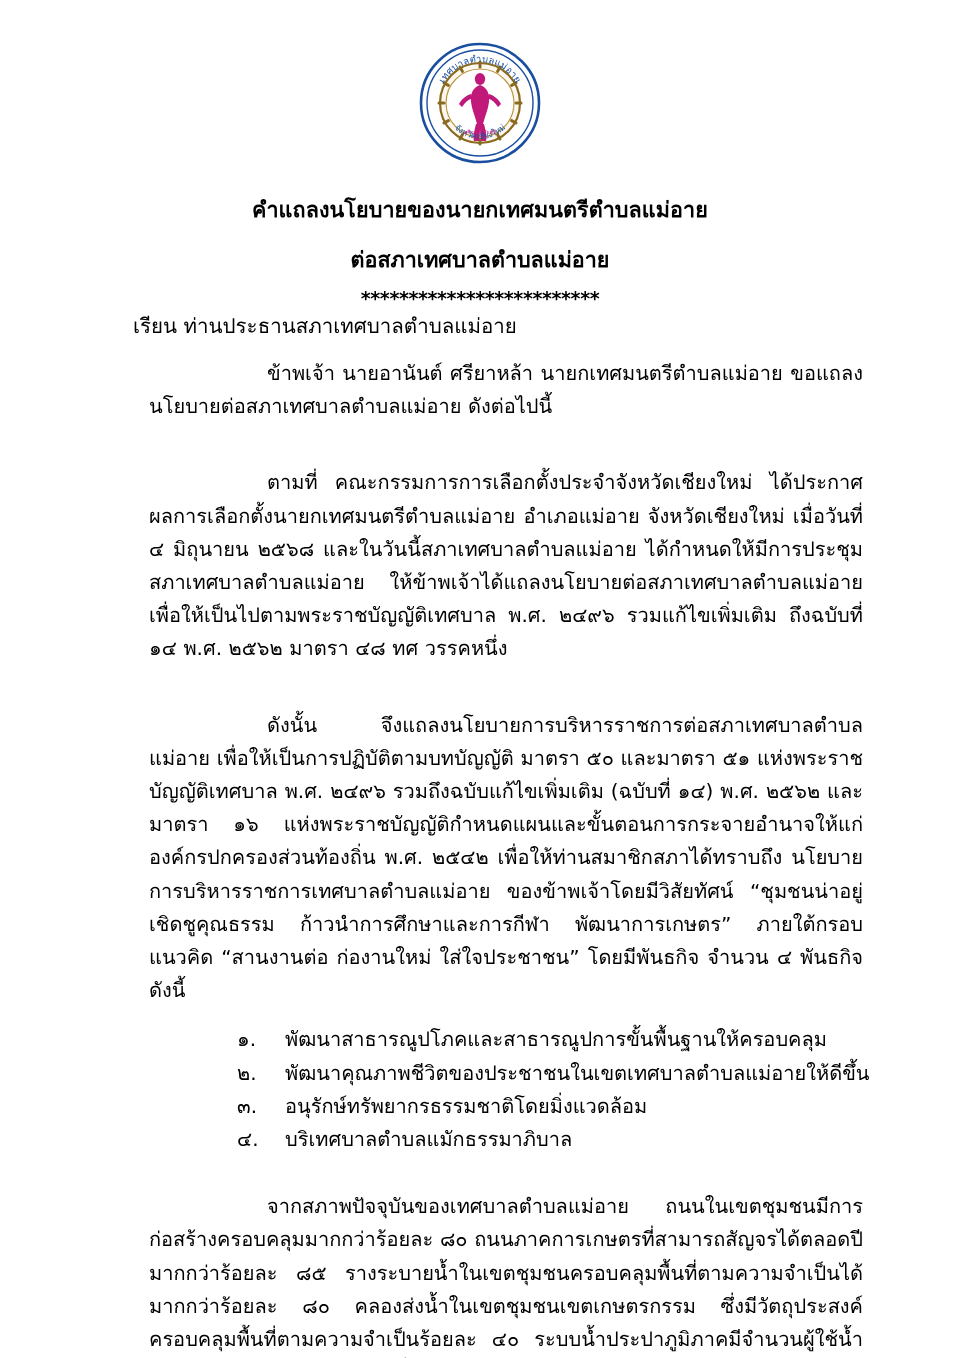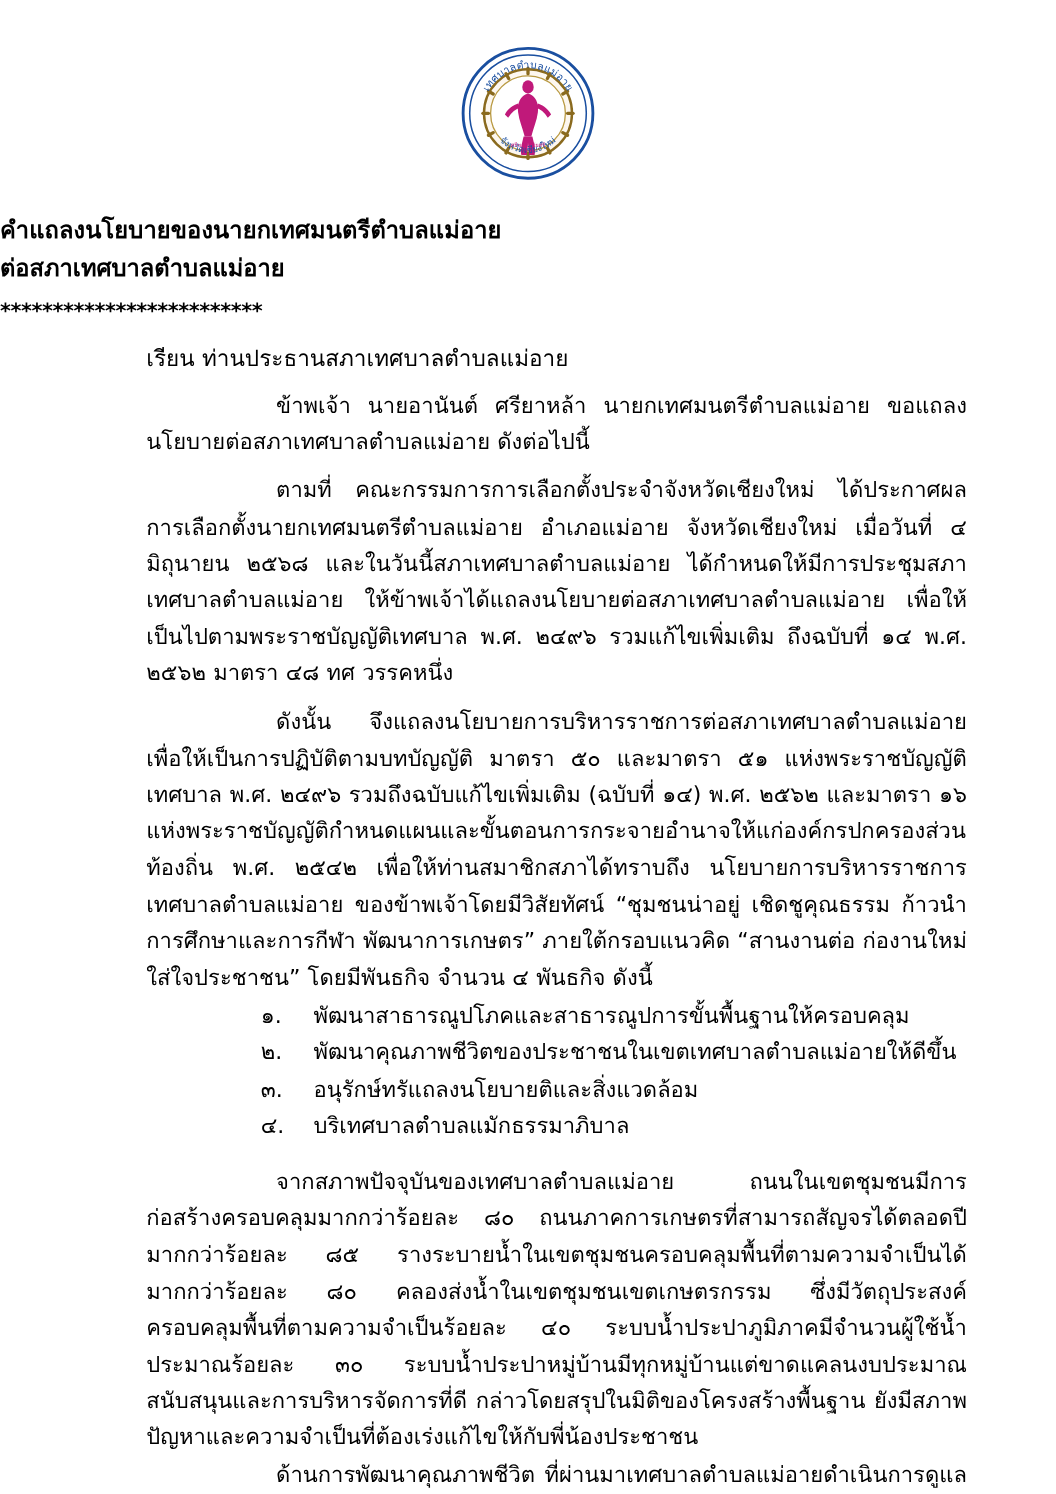--- a/index.html
+++ b/index.html
@@ -36,32 +36,33 @@
     position: relative;
   }
   .emblem svg { display: block; width: 122px; height: 122px; }
 
   
   .doc-head {
     position: absolute;
     left: 0;
     top: 193px;
     width: 960px;
+    text-align: center;
   }
   .title-line-1 {
     font-size: 21.5px;
     font-weight: 700;
     line-height: 34px;
     letter-spacing: 0.1px;
   }
   .title-line-2 {
     font-size: 21.5px;
     font-weight: 700;
     line-height: 34px;
-    margin-top: 1px;
+    margin-top: 16px;
   }
   .stars {
     font-size: 19px;
     font-weight: 700;
     line-height: 26px;
     margin-top: 8px;
     letter-spacing: -0.4px;
     font-family: "DejaVu Sans", "Liberation Sans", sans-serif;
   }
 
@@ -72,21 +73,21 @@
     top: 311px;
     width: 746px;
   }
   .salutation {
     font-size: 20.5px;
     font-weight: 400;
     line-height: 30px;
     margin: 0 0 11px 0;
   }
   p.para {
-    margin: 0;
+    margin: 16px;
     font-size: 20px;
     line-height: 33.2px;
     text-align: justify;
     text-justify: inter-character;
     text-align-last: left;
     word-spacing: 0.2px;
   }
   p.para.indent::before {
     content: "";
     display: inline-block;
@@ -180,21 +181,21 @@
     <p class="para indent">ดังนั้น จึงแถลงนโยบายการบริหารราชการต่อสภาเทศบาลตำบลแม่อาย เพื่อให้เป็นการปฏิบัติตามบทบัญญัติ มาตรา ๕๐ และมาตรา ๕๑ แห่งพระราชบัญญัติเทศบาล พ.ศ. ๒๔๙๖ รวมถึงฉบับแก้ไขเพิ่มเติม (ฉบับที่ ๑๔) พ.ศ. ๒๕๖๒ และมาตรา ๑๖ แห่งพระราชบัญญัติกำหนดแผนและขั้นตอนการกระจายอำนาจให้แก่องค์กรปกครองส่วนท้องถิ่น พ.ศ. ๒๕๔๒ เพื่อให้ท่านสมาชิกสภาได้ทราบถึง นโยบายการบริหารราชการเทศบาลตำบลแม่อาย  ของข้าพเจ้าโดยมีวิสัยทัศน์  “ชุมชนน่าอยู่ เชิดชูคุณธรรม  ก้าวนำการศึกษาและการกีฬา  พัฒนาการเกษตร” ภายใต้กรอบแนวคิด “สานงานต่อ ก่องานใหม่  ใส่ใจประชาชน” โดยมีพันธกิจ จำนวน ๔ พันธกิจ ดังนี้</p>
 
     <ol class="mission-list">
       <li>
         <span class="num">๑.</span><span>พัฒนาสาธารณูปโภคและสาธารณูปการขั้นพื้นฐานให้ครอบคลุม</span>
       </li>
       <li>
         <span class="num">๒.</span><span>พัฒนาคุณภาพชีวิตของประชาชนในเขตเทศบาลตำบลแม่อายให้ดีขึ้น</span>
       </li>
       <li>
-        <span class="num">๓.</span><span>อนุรักษ์ทรัแถลงนโยบายติและสิ่งแวดล้อม</span>
+        <span class="num">๓.</span><span>อนุรักษ์ทรัพยากรธรรมชาติโดยมิ่งแวดล้อม</span>
       </li>
       <li>
         <span class="num">๔.</span><span>บริเทศบาลตำบลแมักธรรมาภิบาล</span>
       </li>
     </ol>
 
     <div class="gap-lg"></div>
     <p class="para indent">จากสภาพปัจจุบันของเทศบาลตำบลแม่อาย  ถนนในเขตชุมชนมีการก่อสร้างครอบคลุมมากกว่าร้อยละ ๘๐ ถนนภาคการเกษตรที่สามารถสัญจรได้ตลอดปี มากกว่าร้อยละ ๘๕ รางระบายน้ำในเขตชุมชนครอบคลุมพื้นที่ตามความจำเป็นได้มากกว่าร้อยละ  ๘๐  คลองส่งน้ำในเขตชุมชนเขตเกษตรกรรม  ซึ่งมีวัตถุประสงค์ครอบคลุมพื้นที่ตามความจำเป็นร้อยละ ๔๐ ระบบน้ำประปาภูมิภาคมีจำนวนผู้ใช้น้ำประมาณร้อยละ ๓๐ ระบบน้ำประปาหมู่บ้านมีทุกหมู่บ้านแต่ขาดแคลนงบประมาณสนับสนุนและการบริหารจัดการที่ดี กล่าวโดยสรุปในมิติของโครงสร้างพื้นฐาน ยังมีสภาพปัญหาและความจำเป็นที่ต้องเร่งแก้ไขให้กับพี่น้องประชาชน</p>
 
     <p class="para indent">ด้านการพัฒนาคุณภาพชีวิต  ที่ผ่านมาเทศบาลตำบลแม่อายดำเนินการดูแลและพัฒนาตามอำนาจหน้าที่  รักษาสิทธิของประชาชนในกลุ่มต่างๆ</p>

